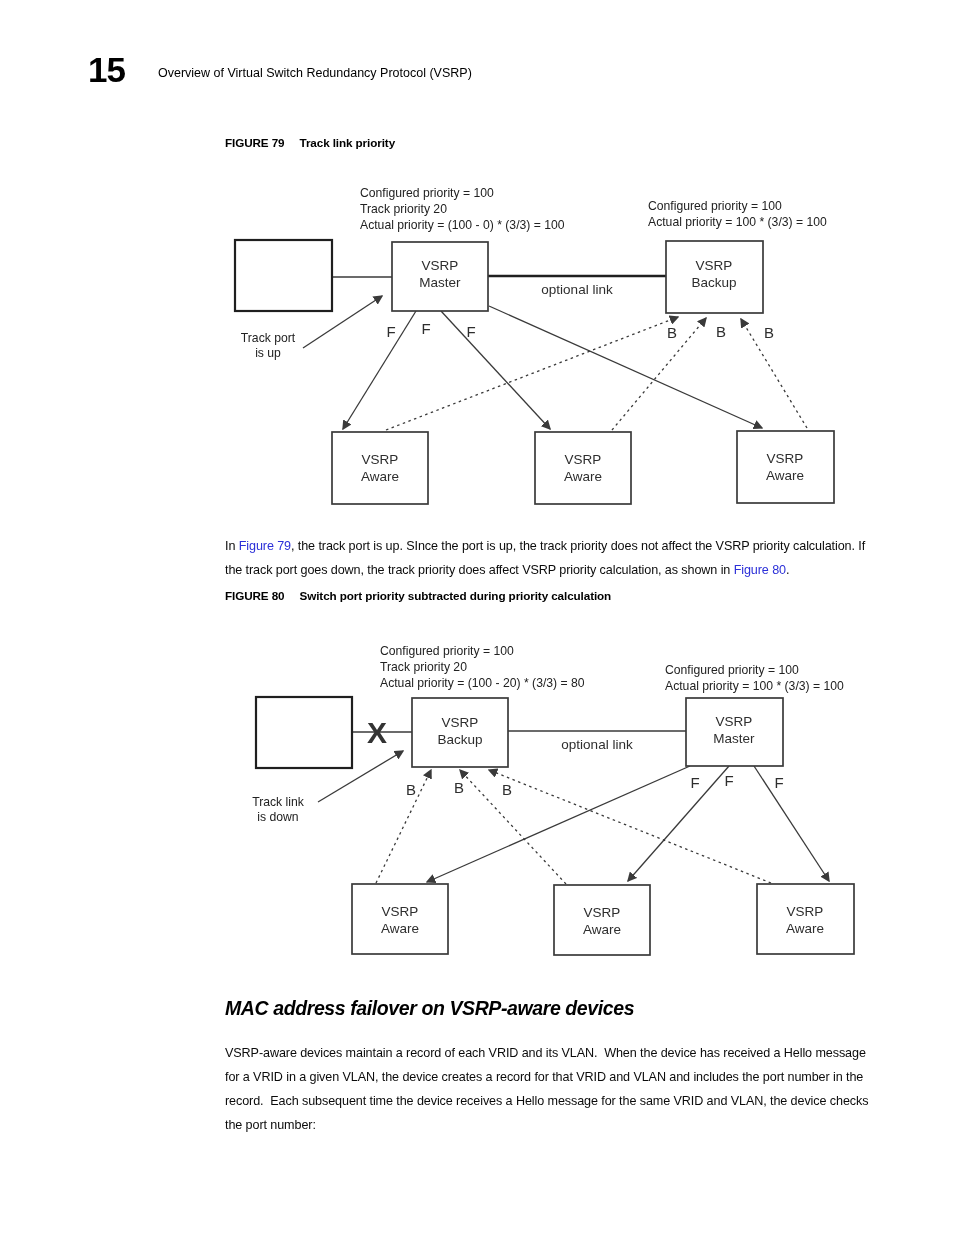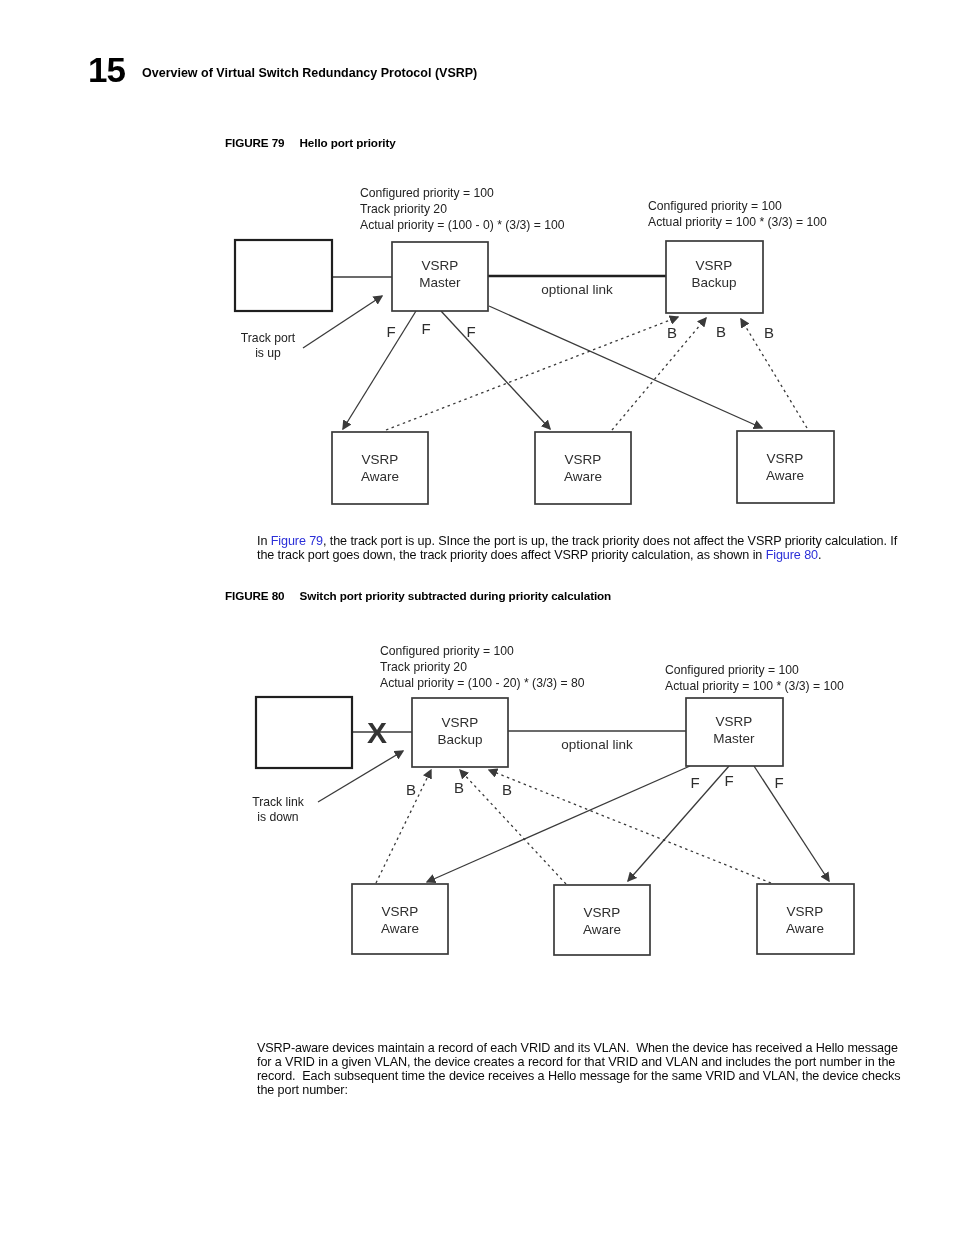--- a/index.html
+++ b/index.html
@@ -5,32 +5,31 @@
   html,body{margin:0;padding:0;background:#ffffff;}
   .page{
     position:relative;width:954px;height:1235px;background:#ffffff;
     font-family:"Liberation Sans",sans-serif;color:#111;overflow:hidden;
   }
   .chapter-num{
     position:absolute;left:88px;top:50px;font-size:35px;font-weight:bold;
     letter-spacing:-1px;color:#000;
   }
   .chapter-title{
-    position:absolute;left:142px;top:66px;font-size:12.5px;color:#000;font-weight:bold;
+    position:absolute;left:158px;top:66px;font-size:12.5px;color:#000;
   }
   .fig-caption{
     position:absolute;left:225px;font-size:11.7px;font-weight:bold;color:#000;
     display:flex;gap:15px;letter-spacing:-0.1px;
   }
   .cap79{top:136px;}
   .cap80{top:589px;}
   .body-para{
-    position:absolute;left:225px;font-size:12.6px;line-height:14px;color:#0b0b0b;
+    position:absolute;left:225px;font-size:12.6px;line-height:24px;color:#0b0b0b;
     letter-spacing:-0.1px;
-    margin-left:32px;
   }
   .para1{top:521px;width:648px;}
   .para2{top:1028px;width:652px;white-space:pre-wrap;}
   .doc-link{color:#2b2fd8;cursor:pointer;}
   .section-heading{
     position:absolute;left:225px;top:981px;font-size:19.5px;font-style:italic;
     font-weight:bold;letter-spacing:-0.4px;color:#000;
   }
   svg{position:absolute;left:0;}
   .fig79-svg{top:170px;}
@@ -51,21 +50,21 @@
 </head>
 <body>
 
 <div class="page">
 
   <div class="chapter-num">15</div>
   <div class="chapter-title">Overview of Virtual Switch Redundancy Protocol (VSRP)</div>
 
   <div class="fig-caption cap79">
     <span>FIGURE 79</span>
-    <span>Hello port priority</span>
+    <span>Track link priority</span>
   </div>
 
   <svg class="fig79-svg" width="954" height="345" viewBox="0 0 954 345">
     <defs>
       <marker id="arr79" viewBox="0 0 10 10" refX="8.5" refY="5" markerWidth="7.5" markerHeight="7.5" orient="auto-start-reverse">
         <path d="M0,0 L10,5 L0,10 z" fill="#3a3a3a"></path>
       </marker>
     </defs>
 
     <text class="ann" x="360" y="27">Configured priority = 100</text>
@@ -175,16 +174,17 @@
     <text class="note-label" x="278" y="181">is down</text>
 
     <text class="fb-label" x="411" y="155">B</text>
     <text class="fb-label" x="459" y="153">B</text>
     <text class="fb-label" x="507" y="155">B</text>
     <text class="fb-label" x="695" y="148">F</text>
     <text class="fb-label" x="729" y="146">F</text>
     <text class="fb-label" x="779" y="148">F</text>
   </svg>
 
+  <h2 class="section-heading">MAC address failover on VSRP-aware devices</h2>
 
   <p class="body-para para2">VSRP-aware devices maintain a record of each VRID and its VLAN.  When the device has received a Hello message for a VRID in a given VLAN, the device creates a record for that VRID and VLAN and includes the port number in the record.  Each subsequent time the device receives a Hello message for the same VRID and VLAN, the device checks the port number:</p>
 
 </div>
 
 </body></html>

